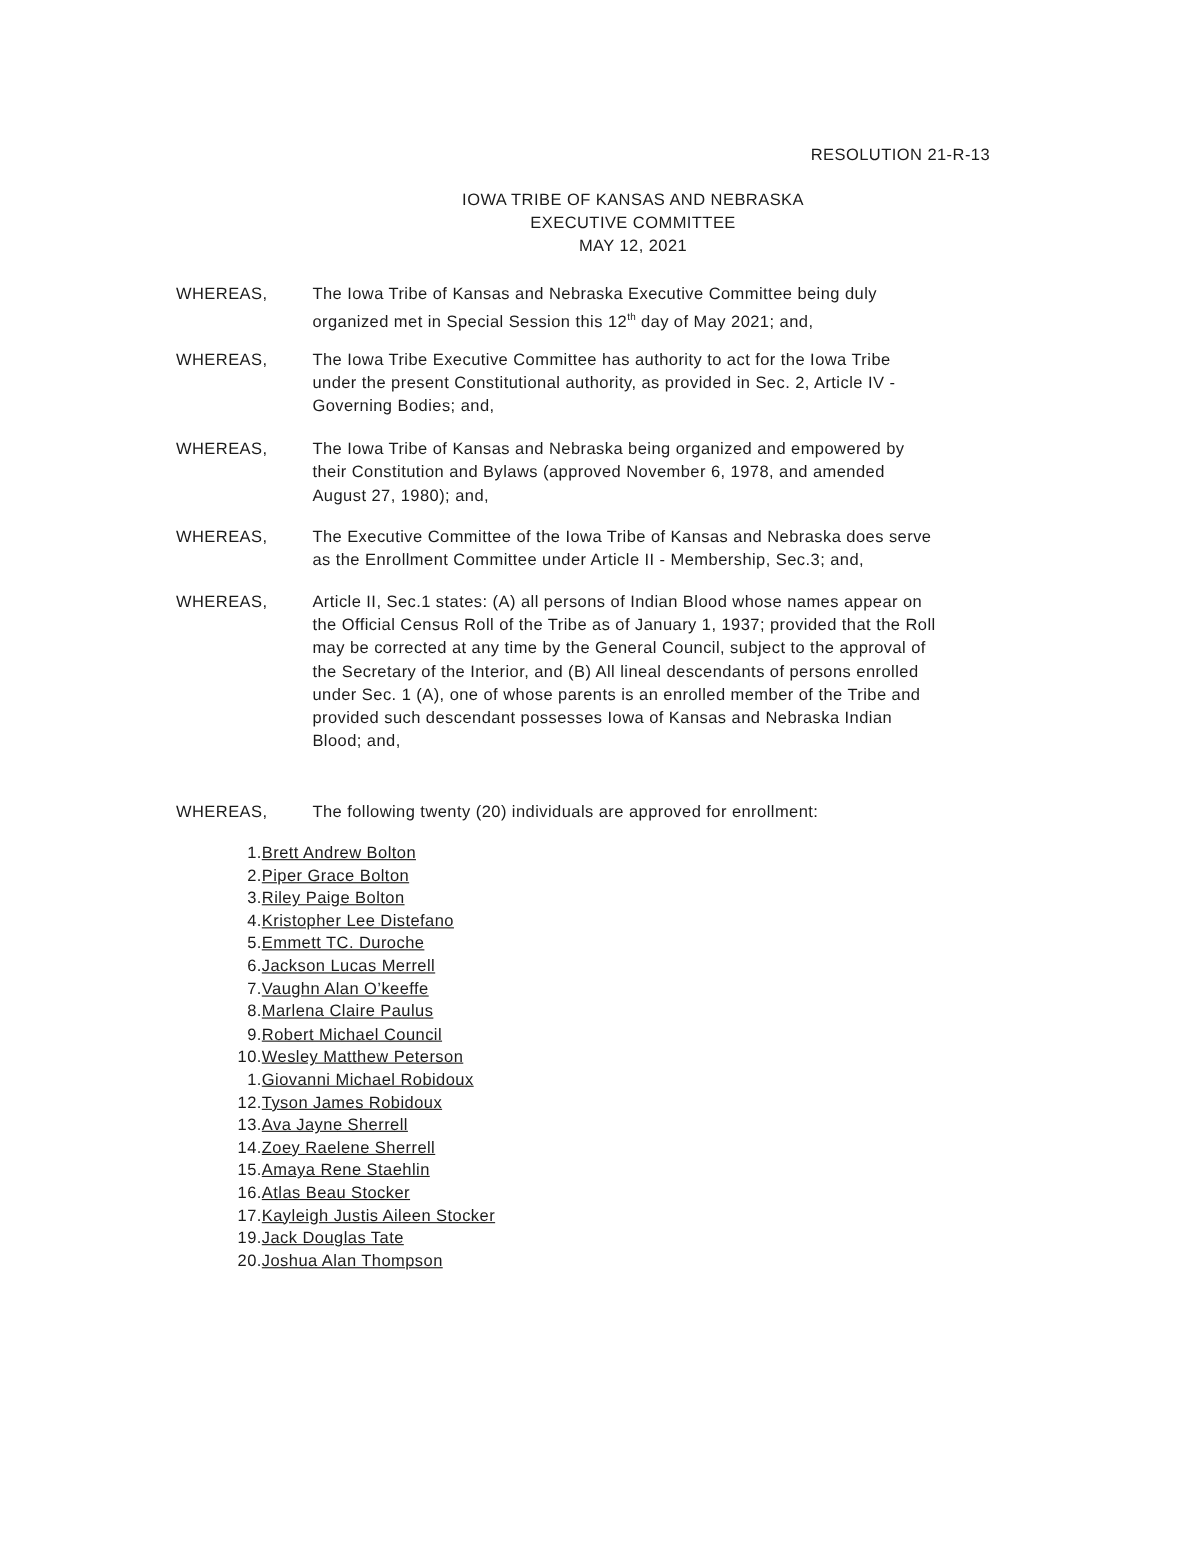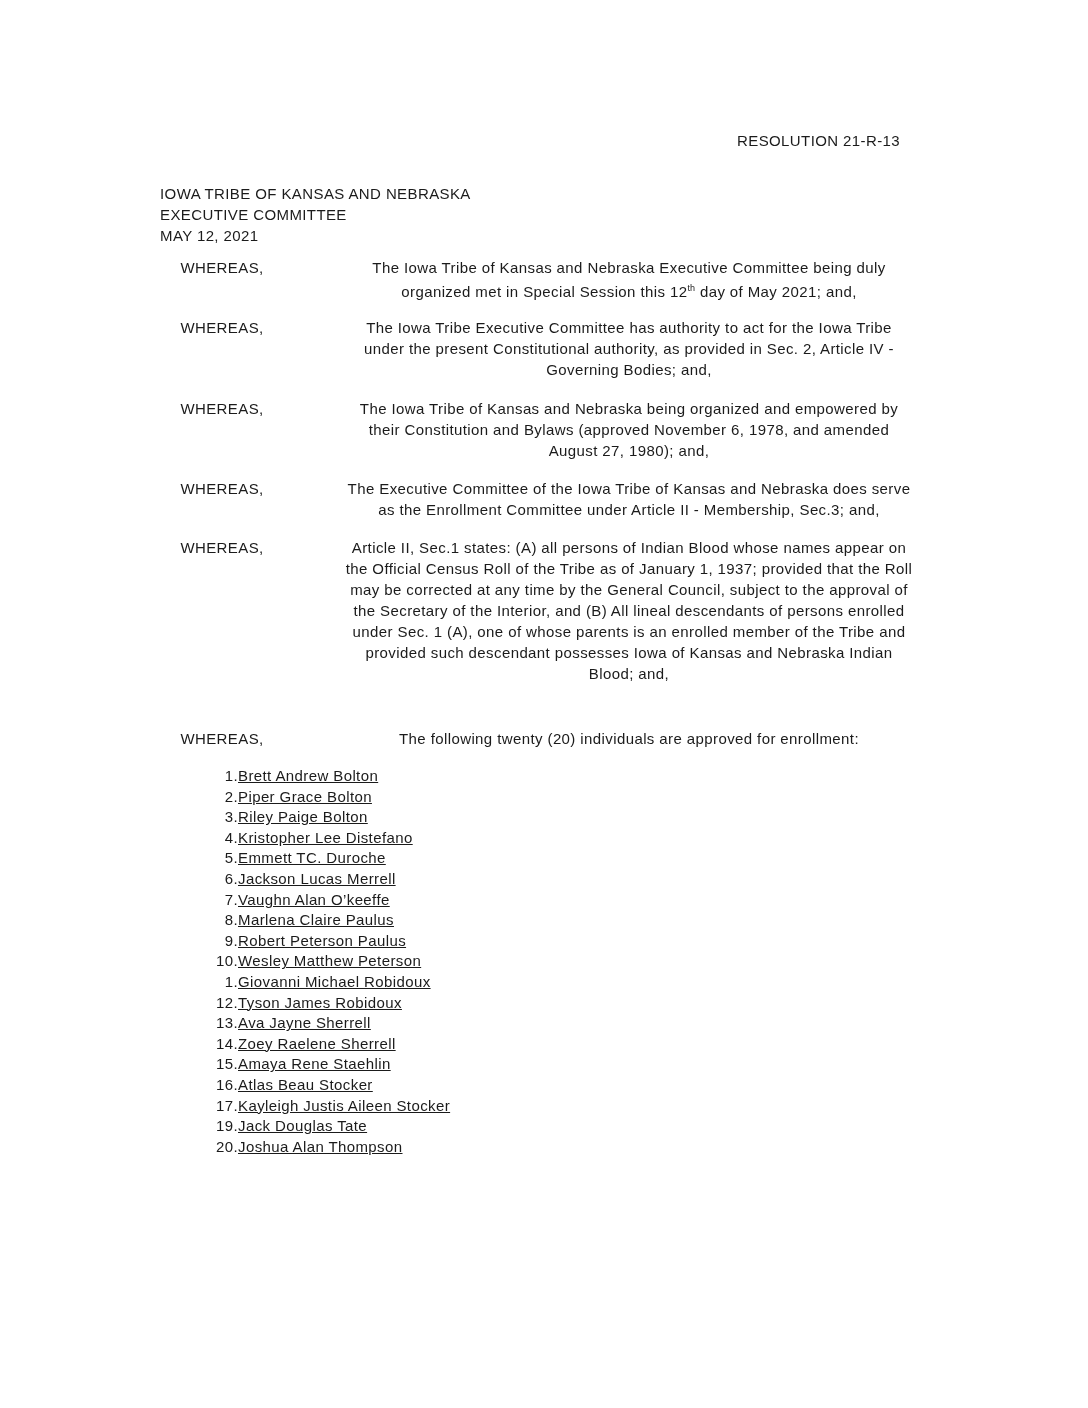--- a/index.html
+++ b/index.html
@@ -21,30 +21,30 @@
     padding-left: 28px;
   }
   .resolution-number {
     position: absolute;
     top: 130px;
     left: 737px;
     white-space: nowrap;
   }
   .title-block {
     position: absolute;
-    top: 183px;
+    top: 171px;
     left: 160px;
     width: 831px;
+    text-align: center;
   }
   .clause {
     position: absolute;
     left: 160px;
     display: flex;
     align-items: flex-start;
-    text-align: center;
   }
   .clause .whereas-label {
     flex: 0 0 124px;
     width: 124px;
   }
   .clause .clause-body {
     width: 690px;
     white-space: pre-line;
   }
   .sup-ordinal {
@@ -157,21 +157,21 @@
     <li class="enrollee-item">
       <span class="enrollee-number">7.</span>
       <span class="enrollee-name">Vaughn Alan O’keeffe</span>
     </li>
     <li class="enrollee-item">
       <span class="enrollee-number">8.</span>
       <span class="enrollee-name">Marlena Claire Paulus</span>
     </li>
     <li class="enrollee-item">
       <span class="enrollee-number">9.</span>
-      <span class="enrollee-name">Robert Peterson Paulus</span>
+      <span class="enrollee-name">Robert Michael Council</span>
     </li>
     <li class="enrollee-item">
       <span class="enrollee-number">10.</span>
       <span class="enrollee-name">Wesley Matthew Peterson</span>
     </li>
     <li class="enrollee-item">
       <span class="enrollee-number">1.</span>
       <span class="enrollee-name">Giovanni Michael Robidoux</span>
     </li>
     <li class="enrollee-item">

